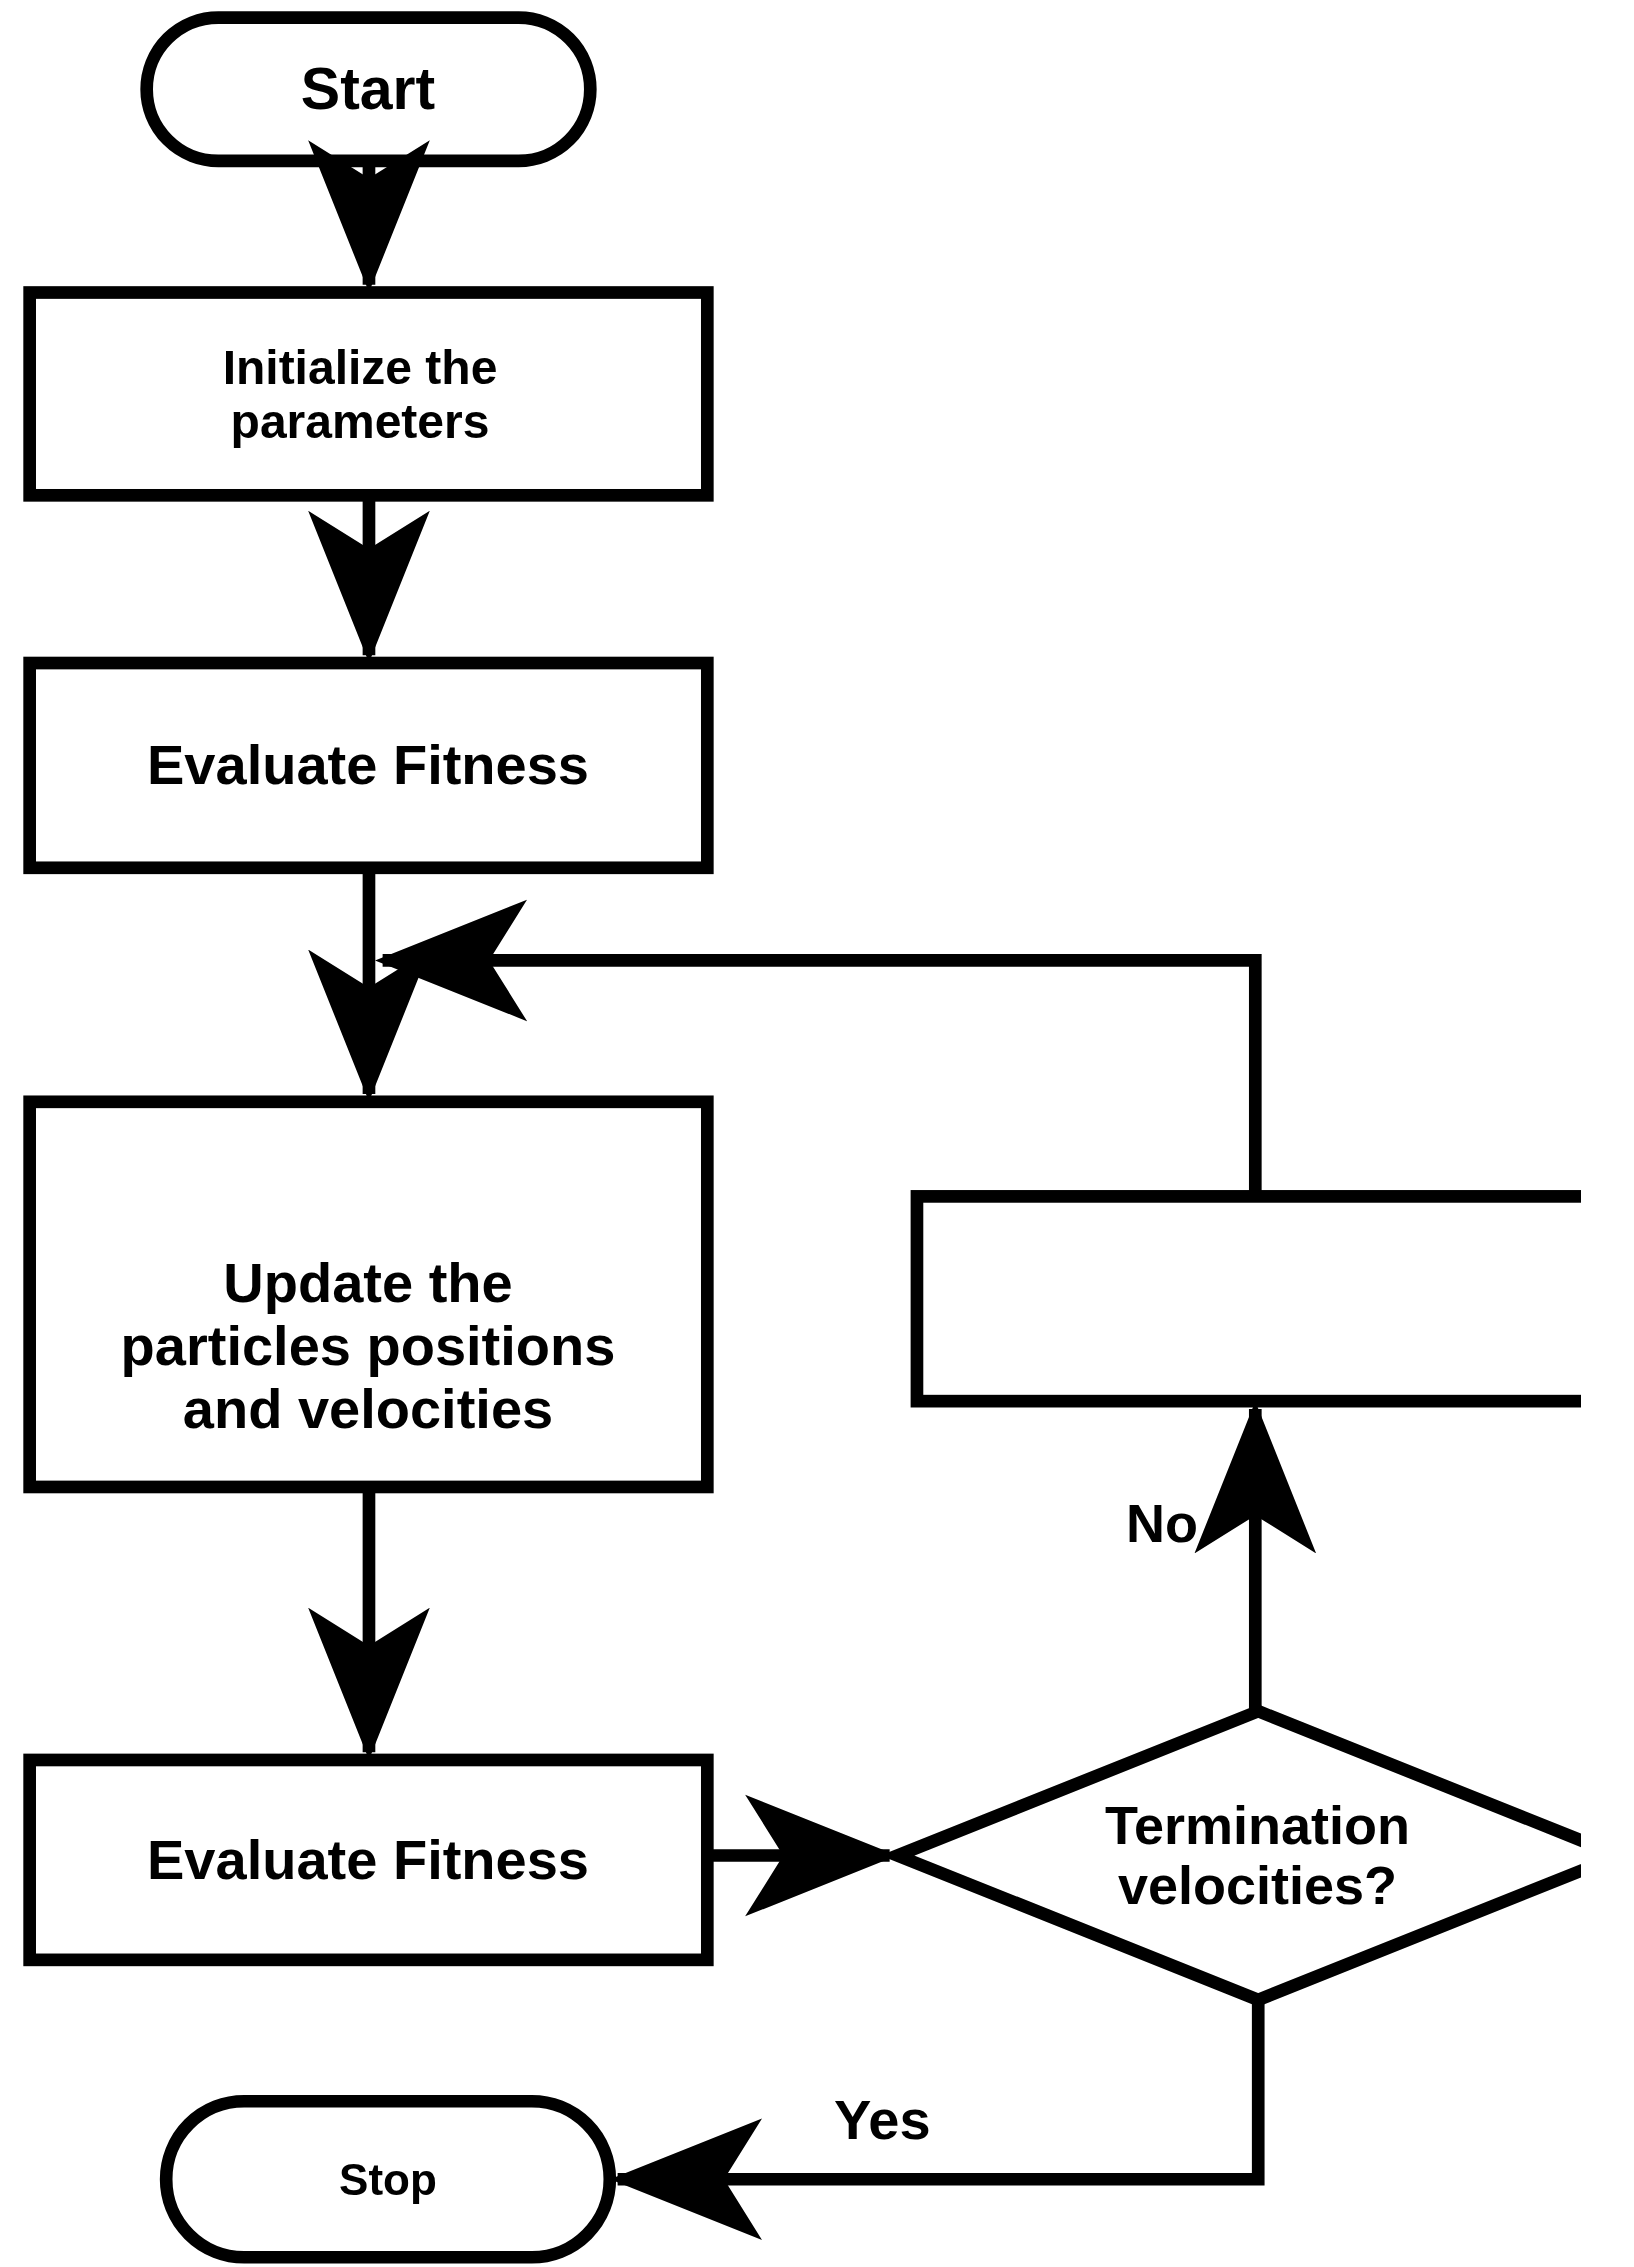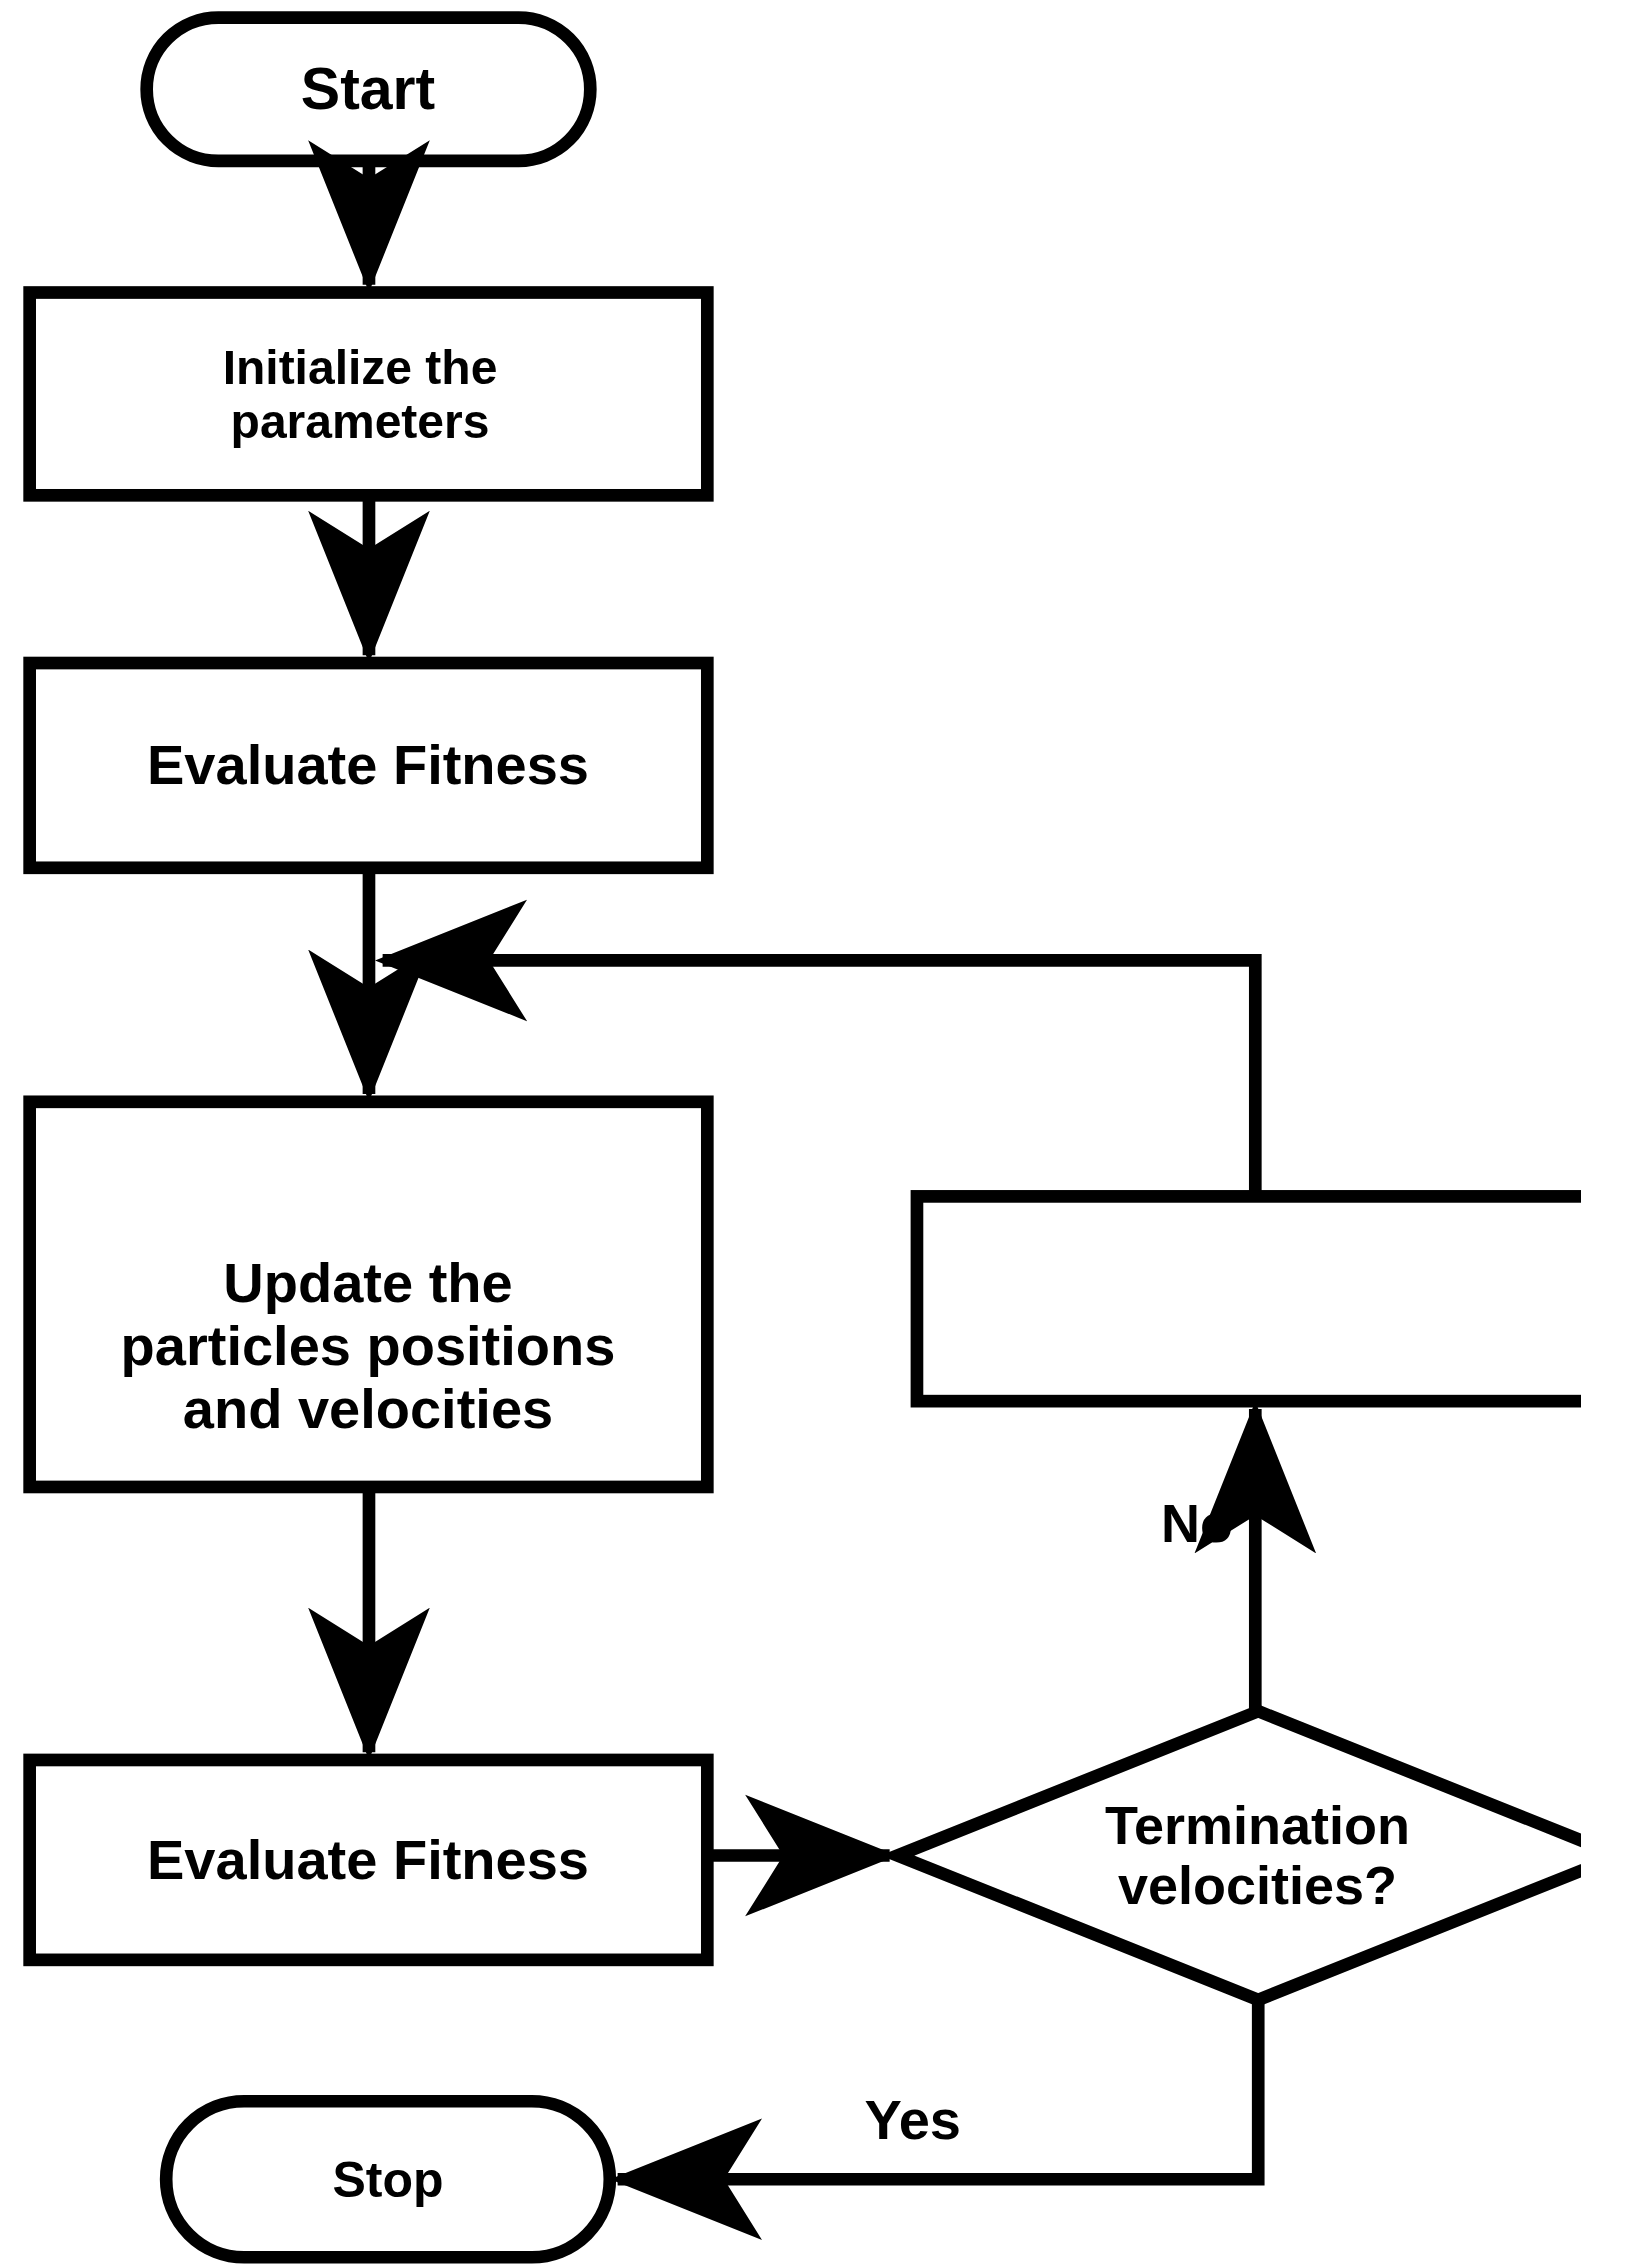--- a/index.html
+++ b/index.html
@@ -37,27 +37,27 @@
     line-height: 1.12;
     white-space: pre-line;
     pointer-events: none;
     user-select: none;
   }
   .edge-label {
     position: absolute;
     font-family: "Liberation Sans", sans-serif;
     font-weight: bold;
     color: #000000;
-    text-align: right;
+    text-align: left;
     pointer-events: none;
     user-select: none;
   }
   
   #label-start   { left: 146px; top: 17.6px;   width: 444px; height: 143px; font-size: 59px; }
-  #label-stop    { left: 166px; top: 2102px; width: 444px; height: 156px; font-size: 50px; }
+  #label-stop    { left: 166px; top: 2102px; width: 444px; height: 156px; font-size: 44px; }
   
   #label-initialize { left: 21px;  top: 293px;  width: 678px; height: 203px; font-size: 48px; }
   #label-eval-1     { left: 29px;  top: 663px;  width: 678px; height: 205px; font-size: 56px; }
   #label-update-particles { left: 29px; top: 1154px; width: 678px; height: 385px; font-size: 56px; }
   #label-eval-2     { left: 29px;  top: 1760px; width: 678px; height: 200px; font-size: 56px; }
   #label-update-best{ left: 917px; top: 1197px; width: 678px; height: 205px; font-size: 56px; }
   
   #label-termination{ left: 970px; top: 1716px; width: 575px; height: 278px; font-size: 54px; }
   
   #label-no  { left: 1126px; top: 1492px; width: 107px; font-size: 54px; }

